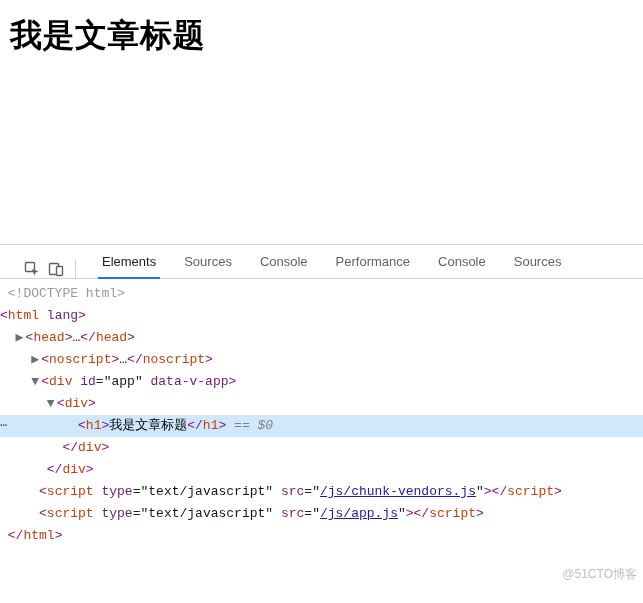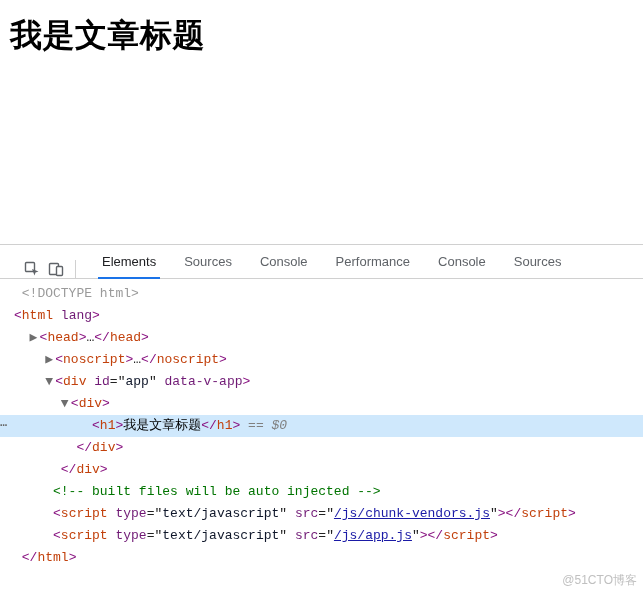--- a/index.html
+++ b/index.html
@@ -82,21 +82,20 @@
   }
   .dom-tree {
     font-family: Menlo, Consolas, "Courier New", monospace;
     font-size: 13px;
     line-height: 22px;
     padding: 4px 0 6px 0;
     color: #222;
   }
   .line {
     white-space: pre;
-    padding-left: 14px;
   }
   .line.selected {
     background: #cfe8fc;
     position: relative;
   }
   .overflow-dots {
     position: absolute;
     left: 0;
     top: 0;
     width: 14px;
@@ -117,21 +116,21 @@
   .p-attr-name { color: #701a75; }
   .p-attr-val { color: #0f172a; }
   .p-attr-link { color: #1a1aa6; text-decoration: underline; }
   .p-comment { color: #007400; }
   .p-sel { color: #808080; font-style: italic; }
   .p-text { color: #000; }
   .p-ellipsis { color: #222; }
   .watermark {
     position: absolute;
     right: 6px;
-    bottom: 14px;
+    bottom: 20px;
     font-size: 12px;
     color: #c0c0c0;
   }
 </style>
 </head>
 <body>
 
 <div class="page-area">
   <h1>我是文章标题</h1>
 </div>
@@ -164,20 +163,19 @@
   <div class="dom-tree">
     <div class="line"> <span class="p-doctype">&lt;!DOCTYPE html&gt;</span></div>
     <div class="line"><span class="p-angle">&lt;</span><span class="p-tag">html</span> <span class="p-attr-name">lang</span><span class="p-angle">&gt;</span></div>
     <div class="line">  <span class="arrow">▶</span><span class="p-angle">&lt;</span><span class="p-tag">head</span><span class="p-angle">&gt;</span><span class="p-ellipsis">…</span><span class="p-angle">&lt;/</span><span class="p-tag">head</span><span class="p-angle">&gt;</span></div>
     <div class="line">    <span class="arrow">▶</span><span class="p-angle">&lt;</span><span class="p-tag">noscript</span><span class="p-angle">&gt;</span><span class="p-ellipsis">…</span><span class="p-angle">&lt;/</span><span class="p-tag">noscript</span><span class="p-angle">&gt;</span></div>
     <div class="line">    <span class="arrow">▼</span><span class="p-angle">&lt;</span><span class="p-tag">div</span> <span class="p-attr-name">id</span>="<span class="p-attr-val">app</span>" <span class="p-attr-name">data-v-app</span><span class="p-angle">&gt;</span></div>
     <div class="line">      <span class="arrow">▼</span><span class="p-angle">&lt;</span><span class="p-tag">div</span><span class="p-angle">&gt;</span></div>
     <div class="line selected"><span class="overflow-dots">⋯</span>          <span class="p-angle">&lt;</span><span class="p-tag">h1</span><span class="p-angle">&gt;</span><span class="p-text">我是文章标题</span><span class="p-angle">&lt;/</span><span class="p-tag">h1</span><span class="p-angle">&gt;</span><span class="p-sel"> == $0</span></div>
     <div class="line">        <span class="p-angle">&lt;/</span><span class="p-tag">div</span><span class="p-angle">&gt;</span></div>
     <div class="line">      <span class="p-angle">&lt;/</span><span class="p-tag">div</span><span class="p-angle">&gt;</span></div>
-    <div class="line">     <span class="p-comment">&lt;!-- built files will be auto injected --&gt;</span></div>
     <div class="line">     <span class="p-angle">&lt;</span><span class="p-tag">script</span> <span class="p-attr-name">type</span>="<span class="p-attr-val">text/javascript</span>" <span class="p-attr-name">src</span>="<span class="p-attr-link">/js/chunk-vendors.js</span>"<span class="p-angle">&gt;&lt;/</span><span class="p-tag">script</span><span class="p-angle">&gt;</span></div>
     <div class="line">     <span class="p-angle">&lt;</span><span class="p-tag">script</span> <span class="p-attr-name">type</span>="<span class="p-attr-val">text/javascript</span>" <span class="p-attr-name">src</span>="<span class="p-attr-link">/js/app.js</span>"<span class="p-angle">&gt;&lt;/</span><span class="p-tag">script</span><span class="p-angle">&gt;</span></div>
     <div class="line"> <span class="p-angle">&lt;/</span><span class="p-tag">html</span><span class="p-angle">&gt;</span></div>
   </div>
 </div>
 
 <div class="watermark">@51CTO博客</div>
 
 </body></html>

